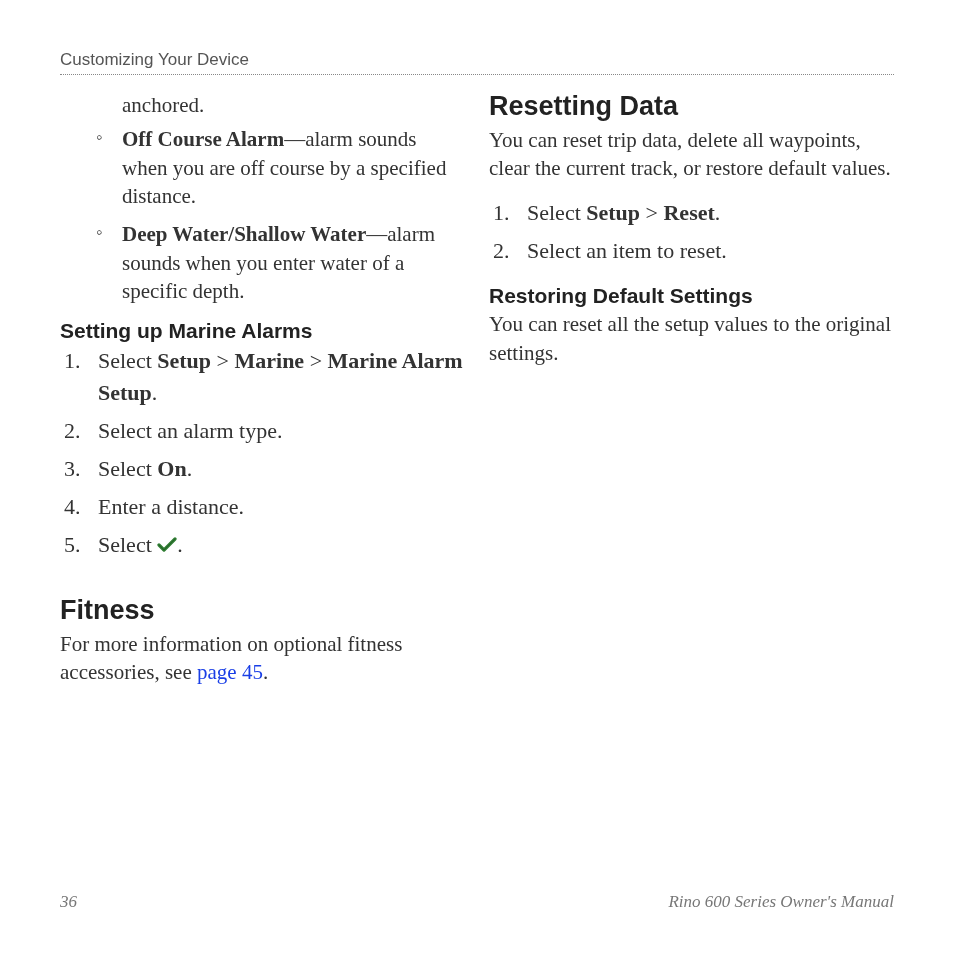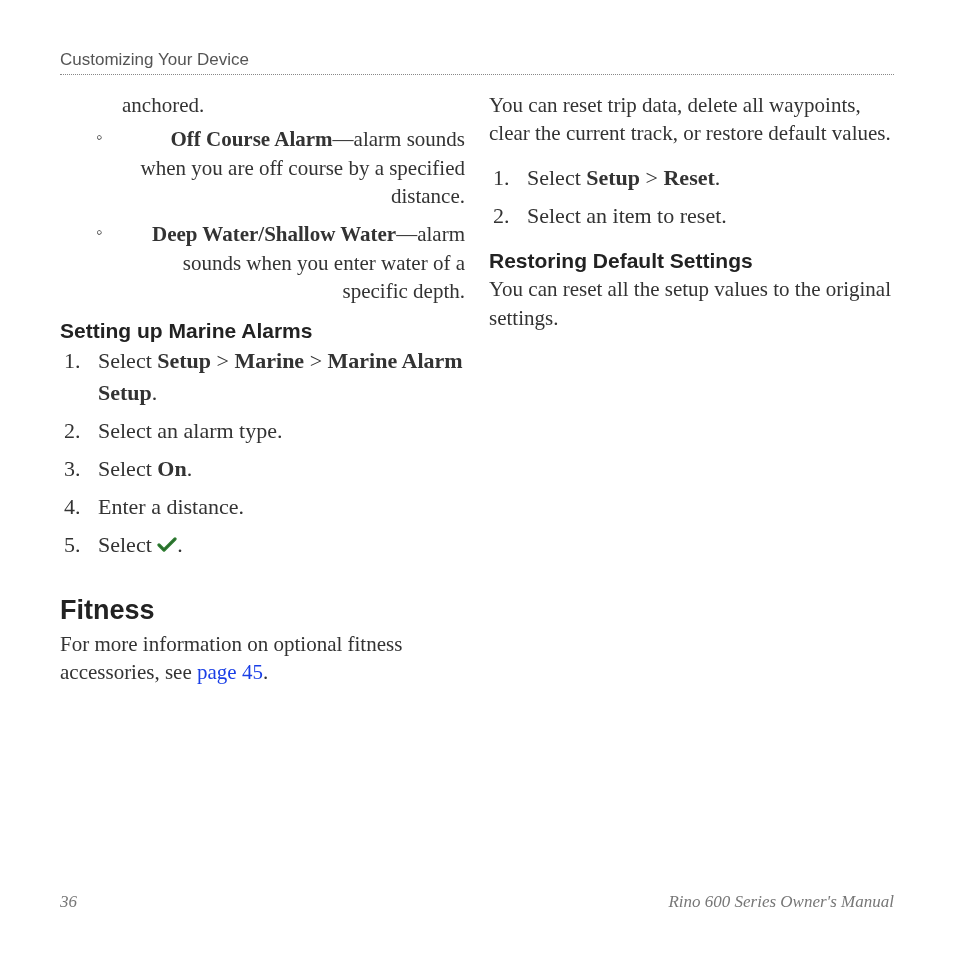--- a/index.html
+++ b/index.html
@@ -33,21 +33,20 @@
     color: #333;
   }
   .continuation {
     margin-left: 62px;
     margin-bottom: 4px;
   }
   ul.sub-bullets {
     list-style: none;
     margin-left: 30px;
     margin-top: 6px;
-    text-align: right;
   }
   ul.sub-bullets > li {
     position: relative;
     padding-left: 32px;
     margin-bottom: 10px;
     font-size: 21px;
     line-height: 1.35;
   }
   ul.sub-bullets > li::before {
     content: "◦";
@@ -163,20 +162,21 @@
 
     <div class="h2">Fitness</div>
     <div class="body-text">
       <span>For more information on optional fitness accessories, see </span><span class="link">page 45</span><span>.</span>
     </div>
 
   </div>
 
   <div class="col">
 
+    <div class="h2 first">Resetting Data</div>
     <div class="body-text">You can reset trip data, delete all waypoints, clear the current track, or restore default values.</div>
 
     <ol class="steps" style="margin-top:14px">
       <li>
         <span>Select </span><span class="bold">Setup</span><span> &gt; </span><span class="bold">Reset</span><span>.</span>
       </li>
       <li>Select an item to reset.</li>
     </ol>
 
     <div class="h3" style="margin-top:18px">Restoring Default Settings</div>

